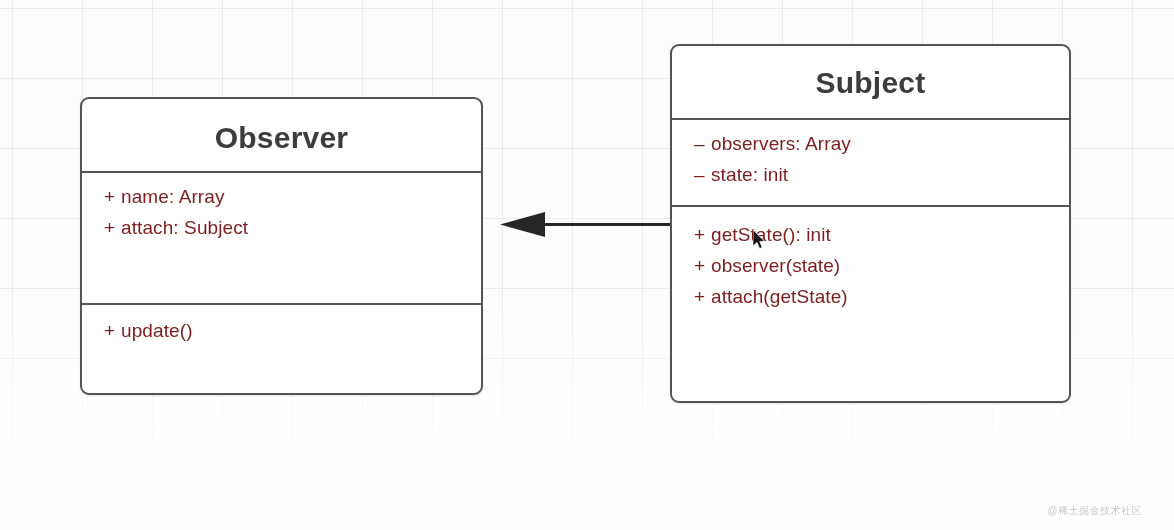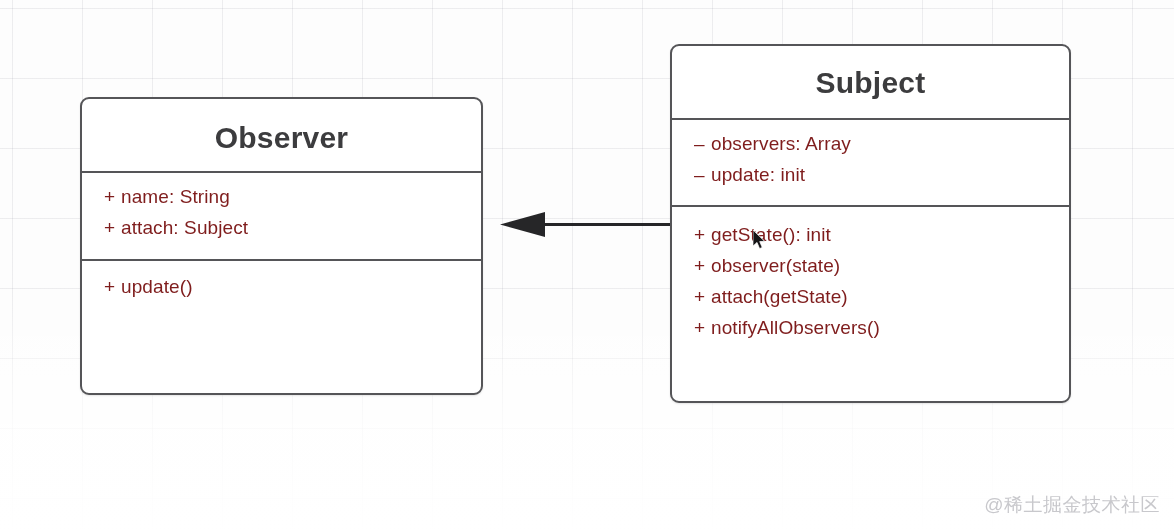--- a/index.html
+++ b/index.html
@@ -76,21 +76,21 @@
 
   
   #observer-class {
     left: 80px;
     top: 97px;
     width: 403px;
     height: 298px;
   }
   #observer-class .c-title  { height: 72px; padding-top: 22px; }
   #observer-class .c-attrs  { height: 88px; }
-  #observer-class .c-ops    { height: 71px; padding-top: 10px; }
+  #observer-class .c-ops    { height: 71px; padding-top: 10px; margin-top: 44px; }
 
   
   #subject-class {
     left: 670px;
     top: 44px;
     width: 401px;
     height: 359px;
   }
   #subject-class .c-title  { height: 72px; padding-top: 20px; }
   #subject-class .c-attrs  { height: 87px; }
@@ -110,43 +110,43 @@
   #mouse-cursor {
     position: absolute;
     left: 753px;
     top: 230px;
     width: 14px;
     height: 20px;
   }
 
   #watermark {
     position: absolute;
-    right: 14px;
+    right: 32px;
     bottom: 12px;
-    font-size: 19px;
+    font-size: 10px;
     color: #c8c8cc;
     letter-spacing: 0.5px;
     white-space: nowrap;
   }
 </style>
 </head>
 <body>
 
 <div id="canvas">
 
   <div id="grid-background"></div>
   <div id="grid-fade"></div>
 
   <div class="uml-class" id="observer-class">
     <div class="compartment c-title">
       <div class="class-title">Observer</div>
     </div>
     <div class="compartment c-attrs member-list">
       <div class="member">
-        <span class="vis">+</span><span>name: String</span>
+        <span class="vis">+</span><span>name: Array</span>
       </div>
       <div class="member">
         <span class="vis">+</span><span>attach: Subject</span>
       </div>
     </div>
     <div class="compartment c-ops member-list">
       <div class="member">
         <span class="vis">+</span><span>update()</span>
       </div>
     </div>
@@ -154,35 +154,32 @@
 
   <div class="uml-class" id="subject-class">
     <div class="compartment c-title">
       <div class="class-title">Subject</div>
     </div>
     <div class="compartment c-attrs member-list">
       <div class="member">
         <span class="vis">–</span><span>observers: Array</span>
       </div>
       <div class="member">
-        <span class="vis">–</span><span>update: init</span>
+        <span class="vis">–</span><span>state: init</span>
       </div>
     </div>
     <div class="compartment c-ops member-list">
       <div class="member">
         <span class="vis">+</span><span>getState(): init</span>
       </div>
       <div class="member">
         <span class="vis">+</span><span>observer(state)</span>
       </div>
       <div class="member">
         <span class="vis">+</span><span>attach(getState)</span>
-      </div>
-      <div class="member">
-        <span class="vis">+</span><span>notifyAllObservers()</span>
       </div>
     </div>
   </div>
 
   <svg id="association-arrow" viewBox="0 0 190 38">
     <line x1="186" y1="18.5" x2="58" y2="18.5" stroke="#262628" stroke-width="3.2"></line>
     <polygon points="16,18.5 61,6 61,31" fill="#262628"></polygon>
   </svg>
 
   <svg id="mouse-cursor" viewBox="0 0 14 20">

